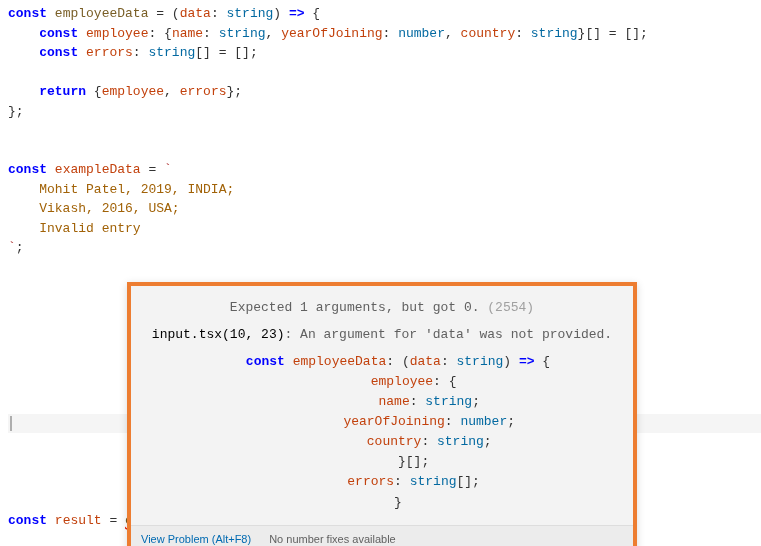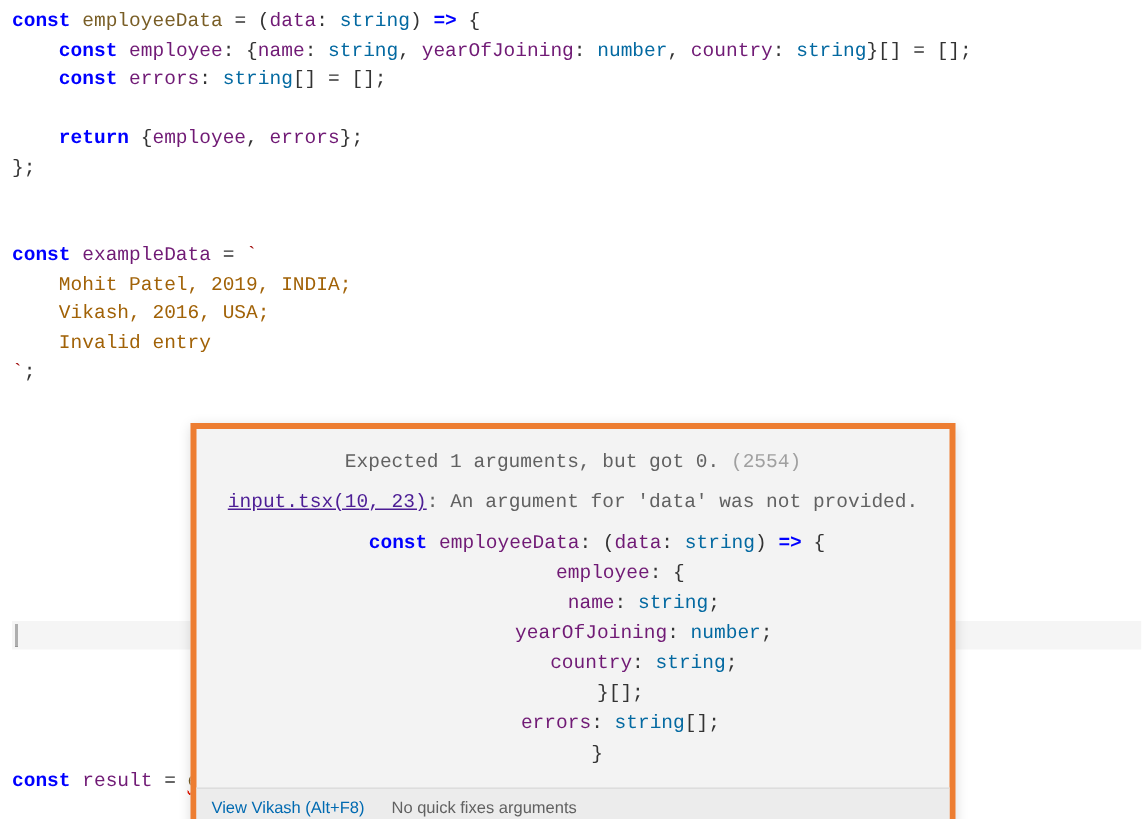--- a/index.html
+++ b/index.html
@@ -13,21 +13,21 @@
     overflow: hidden;
     position: relative;
     line-height: 1.5;
   }
   .editor {
     padding: 4px 0 0 8px;
     white-space: pre;
   }
   .kw { color: #0000ff; font-weight: bold; }
   .type { color: #0369a1; }
-  .var { color: #701a75; }
+  .var { color: #c2410c; }
   .fn { color: #795e26; }
   .str { color: #a31515; }
   .strg { color: #a16207; }
   .squiggle {
     text-decoration: underline wavy #f48771;
     text-decoration-skip-ink: none;
   }
   .squiggle-red {
     text-decoration: underline wavy #e51400;
     text-decoration-skip-ink: none;
@@ -72,22 +72,21 @@
   }
   .tooltip-err-code {
     color: #a0a0a0;
   }
   .tooltip-loc {
     color: #616161;
     margin-bottom: 6px;
     white-space: normal;
   }
   .tooltip-loc .link {
-    color: #4c1d95;
-    text-decoration: underline;
+    color: #000000;
   }
   .tooltip-sig {
     color: #333;
     line-height: 1.55;
     margin-left: 32px;
   }
   .tooltip-footer {
     border-top: 1px solid #ddd;
     background: #ececec;
     padding: 5px 10px;
@@ -110,16 +109,16 @@
 <div class="tooltip">
   <div class="tooltip-body"><div class="tooltip-msg"><span>Expected 1 arguments, but got 0. </span><span class="tooltip-err-code">(2554)</span></div><div class="tooltip-loc"><span class="link">input.tsx(10, 23)</span><span>: An argument for 'data' was not provided.</span></div><div class="tooltip-sig"><span class="kw">const</span> <span class="var">employeeData</span><span>: (</span><span class="var">data</span><span>: </span><span class="type">string</span><span>) </span><span class="kw">=&gt;</span><span> {</span>
 <span>    </span><span class="var">employee</span><span>: {</span>
 <span>        </span><span class="var">name</span><span>: </span><span class="type">string</span><span>;</span>
 <span>        </span><span class="var">yearOfJoining</span><span>: </span><span class="type">number</span><span>;</span>
 <span>        </span><span class="var">country</span><span>: </span><span class="type">string</span><span>;</span>
 <span>    }[];</span>
 <span>    </span><span class="var">errors</span><span>: </span><span class="type">string</span><span>[];</span>
 <span>}</span></div></div>
   <div class="tooltip-footer">
-    <span class="link">View Vikash (Alt+F8)</span>
-    <span>No quick fixes arguments</span>
+    <span class="link">View Problem (Alt+F8)</span>
+    <span>No number fixes available</span>
   </div>
 </div>
 
 </body></html>

